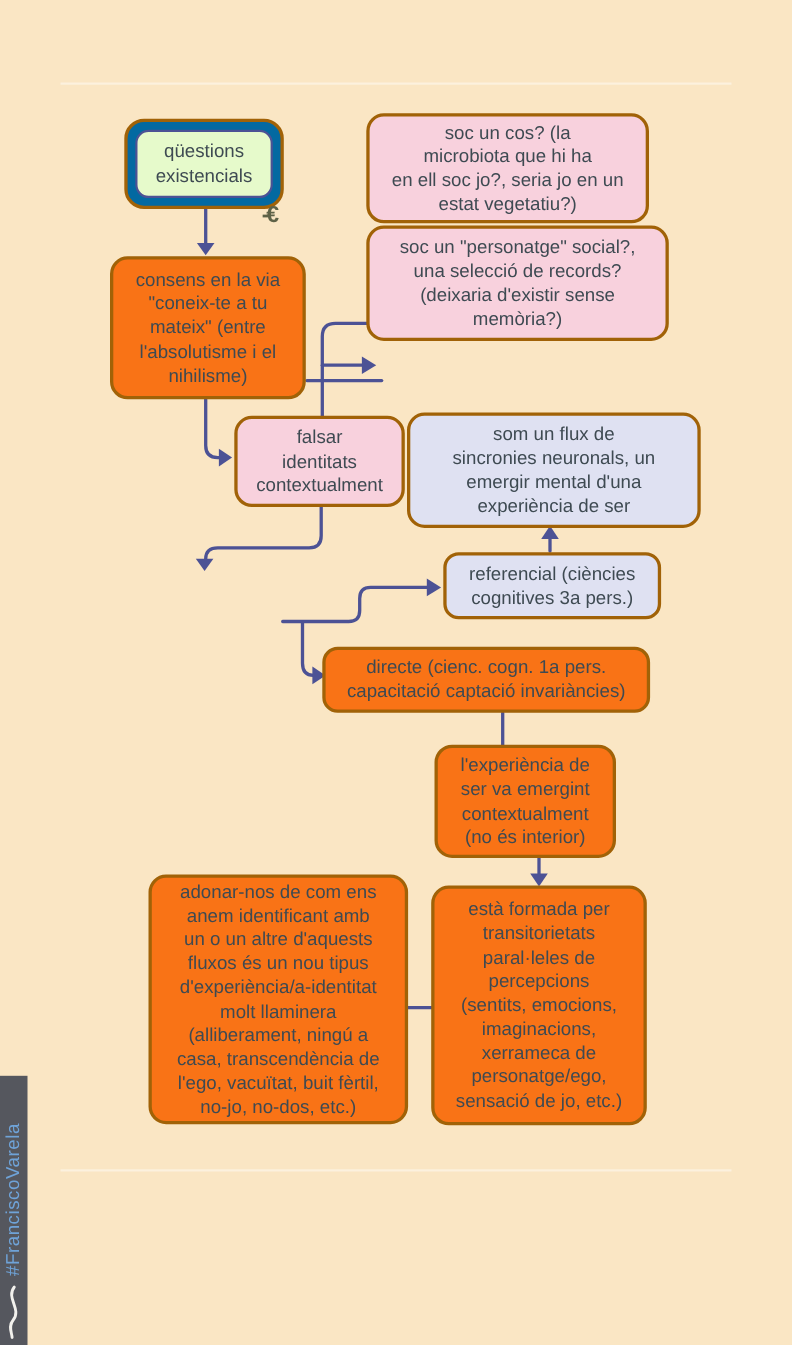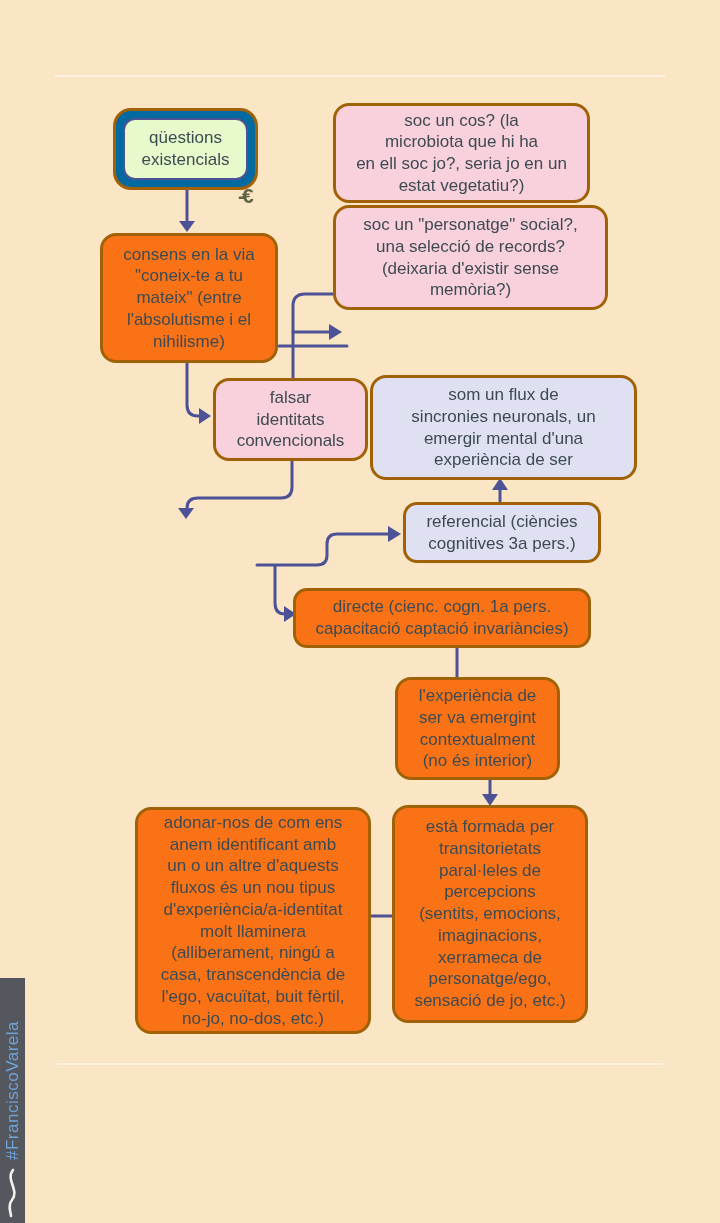--- a/index.html
+++ b/index.html
@@ -32,21 +32,21 @@
   #n-cos{left:333px;top:103px;width:257px;height:100px;}
   #n-personatge{left:333px;top:205px;width:275px;height:105px;}
   #n-emocions{left:345px;top:310px;width:243px;height:54px;border-radius:14px;}
   #n-consens{left:100px;top:233px;width:178px;height:130px;}
   #n-falsar{left:213px;top:378px;width:155px;height:83px;}
   #n-flux{left:370px;top:375px;width:267px;height:105px;}
   #n-referencial{left:403px;top:502px;width:198px;height:61px;border-radius:14px;}
   #n-treballar{left:120px;top:523px;width:136px;height:84px;}
   #n-directe{left:293px;top:588px;width:298px;height:60px;border-radius:14px;}
   #n-experiencia{left:395px;top:677px;width:165px;height:103px;}
-  #n-adonar{left:135px;top:795px;width:236px;height:227px;padding:4px 6px;margin-top:12px;}
+  #n-adonar{left:135px;top:795px;width:236px;height:227px;padding:4px 6px;}
   #n-formada{left:392px;top:805px;width:196px;height:218px;padding:4px 6px;}
   
   .euro-mark{
     position:absolute;left:238px;top:184px;z-index:3;
     color:#5e6247;font-size:21px;letter-spacing:-3px;font-weight:bold;
   }
   
   .side-bar{position:absolute;left:0;top:978px;width:25px;height:245px;background:#55575e;z-index:4;}
   .side-bar .tag{
     position:absolute;left:0px;top:4px;height:178px;width:25px;
@@ -120,21 +120,21 @@
 
 
   <div class="node green" id="n-consens">consens en la via
 "coneix-te a tu
 mateix" (entre
 l'absolutisme i el
 nihilisme)</div>
 
   <div class="node pink" id="n-falsar">falsar
 identitats
-convencionals</div>
+contextualment</div>
 
   <div class="node lav" id="n-flux">som un flux de
 sincronies neuronals, un
 emergir mental d'una
 experiència de ser</div>
 
   <div class="node lav" id="n-referencial">referencial (ciències
 cognitives 3a pers.)</div>
 
 

